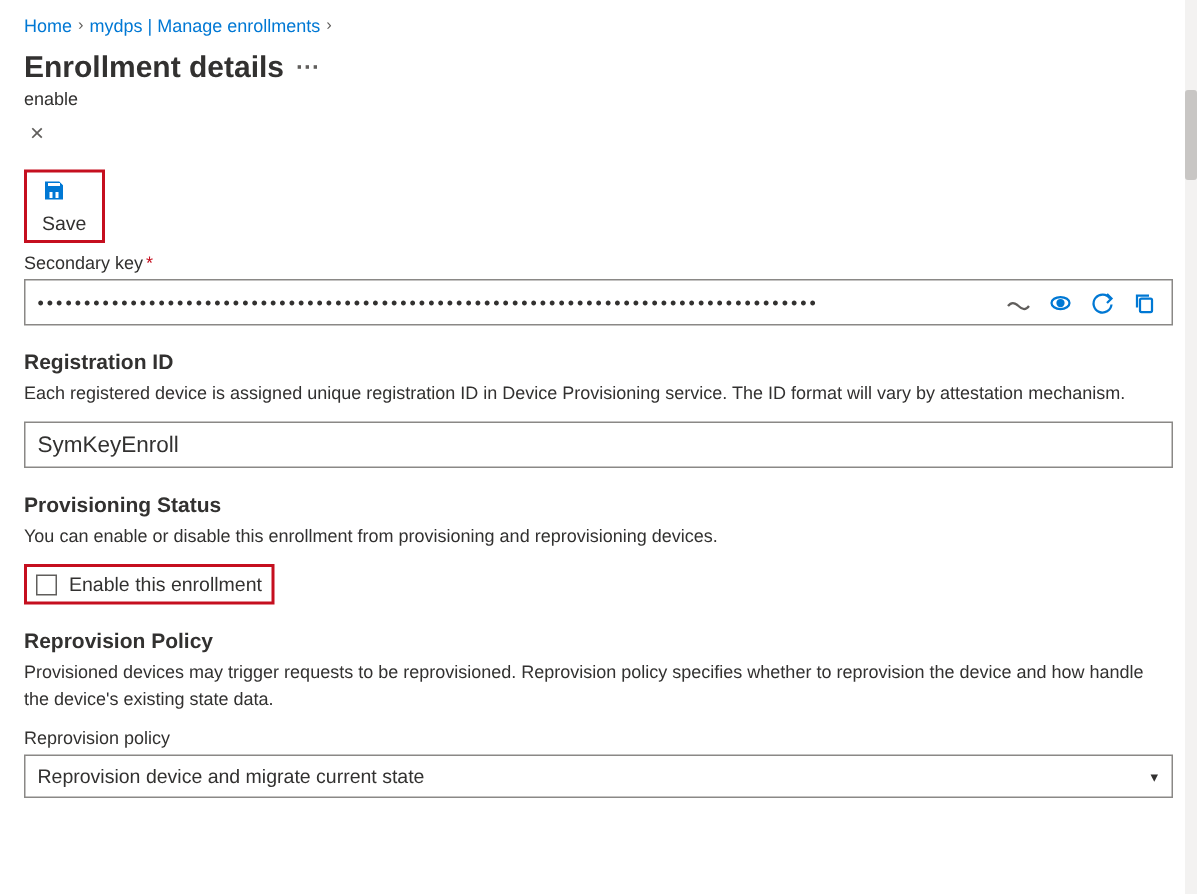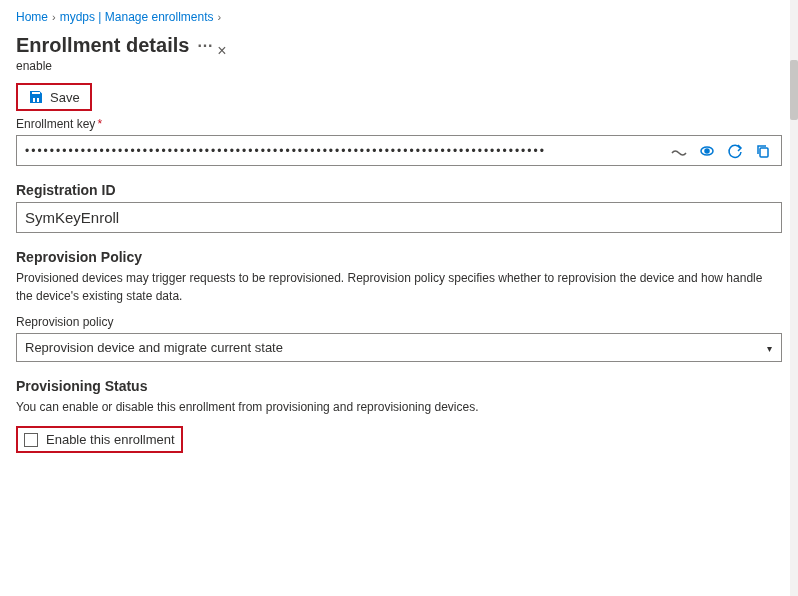--- a/index.html
+++ b/index.html
@@ -37,21 +37,22 @@
     .breadcrumb-sep {
       color: #605e5c;
       font-size: 11px;
     }
 
     
     .header {
       display: flex;
       align-items: flex-start;
       padding: 4px 16px 4px 16px;
-      justify-content: flex-start;
+      justify-content: space-between;
+      flex-direction: column;
     }
     .header-left {}
     .page-title {
       font-size: 20px;
       font-weight: 600;
       color: #323130;
       display: flex;
       align-items: center;
       gap: 8px;
     }
@@ -76,29 +77,30 @@
     }
 
     
     .toolbar {
       display: flex;
       align-items: center;
       padding: 6px 16px;
     }
     .save-btn {
       display: flex;
-      align-items: flex-end;
+      align-items: flex-start;
       gap: 6px;
       background: none;
       border: 2px solid #c50f1f;
       color: #323130;
       padding: 4px 10px;
       font-size: 13px;
       cursor: pointer;
       font-family: 'Segoe UI', Arial, sans-serif;
+      flex-direction: column;
     }
 
     
     .content {
       padding: 0 16px;
       overflow-y: auto;
       height: 490px;
     }
 
     
@@ -295,21 +297,21 @@
         <path d="M2 2v12h12V4.5L11.5 2H2zm5 11H5V9h2v4zm4 0H9V9h2v4zm1-8H4V3h8v2z"></path>
       </svg>
       <span>Save</span>
     </button>
   </div>
 
   <div class="content">
 
     <div class="field-group">
       <div class="field-label">
-        <span>Enrollment key</span><span class="required">*</span>
+        <span>Secondary key</span><span class="required">*</span>
       </div>
       <div class="password-field">
         <span class="password-dots">••••••••••••••••••••••••••••••••••••••••••••••••••••••••••••••••••••••••••••••••••••</span>
         <div class="field-icons">
 
           <button class="field-icon-btn" title="Generate key">
             <svg class="icon-svg" viewBox="0 0 16 16" fill="none" stroke="#0078d4" stroke-width="1.5">
               <path d="M1 10 Q4 6 8 10 Q12 14 15 10" stroke="#605e5c" fill="none"></path>
             </svg>
           </button>
@@ -333,52 +335,53 @@
               <rect x="5" y="5" width="8" height="9" rx="1"></rect>
               <path d="M3 11V3h8"></path>
             </svg>
           </button>
         </div>
       </div>
     </div>
 
     <div>
       <div class="section-title">Registration ID</div>
+      <div class="section-desc">Each registered device is assigned unique registration ID in Device Provisioning service. The ID format will vary by attestation mechanism.</div>
       <div class="field-group">
         <input type="text" class="text-input" value="SymKeyEnroll" style="">
+      </div>
+    </div>
+
+    <div>
+      <div class="section-title">Provisioning Status</div>
+      <div class="section-desc">You can enable or disable this enrollment from provisioning and reprovisioning devices.</div>
+      <div class="field-group">
+        <label class="checkbox-row">
+          <input type="checkbox" class="checkbox" style="">
+          <span class="checkbox-label">Enable this enrollment</span>
+        </label>
       </div>
     </div>
 
     <div>
       <div class="section-title">Reprovision Policy</div>
       <div class="section-desc">Provisioned devices may trigger requests to be reprovisioned. Reprovision policy specifies whether to reprovision the device and how handle the device's existing state data.</div>
       <div class="field-group">
         <div class="field-label">Reprovision policy</div>
         <div class="dropdown-container">
           <select class="dropdown">
             <option>Reprovision device and migrate current state</option>
             <option>Reprovision device and reset to initial config</option>
             <option>Never reprovision</option>
           </select>
           <span class="dropdown-arrow">▾</span>
         </div>
       </div>
     </div>
 
-    <div>
-      <div class="section-title">Provisioning Status</div>
-      <div class="section-desc">You can enable or disable this enrollment from provisioning and reprovisioning devices.</div>
-      <div class="field-group">
-        <label class="checkbox-row">
-          <input type="checkbox" class="checkbox" style="">
-          <span class="checkbox-label">Enable this enrollment</span>
-        </label>
-      </div>
-    </div>
-
     <div style="height:40px;"></div>
   </div>
 
   <div class="scrollbar-track">
     <div class="scrollbar-thumb"></div>
   </div>
 
 </div>
 
 </body></html>

